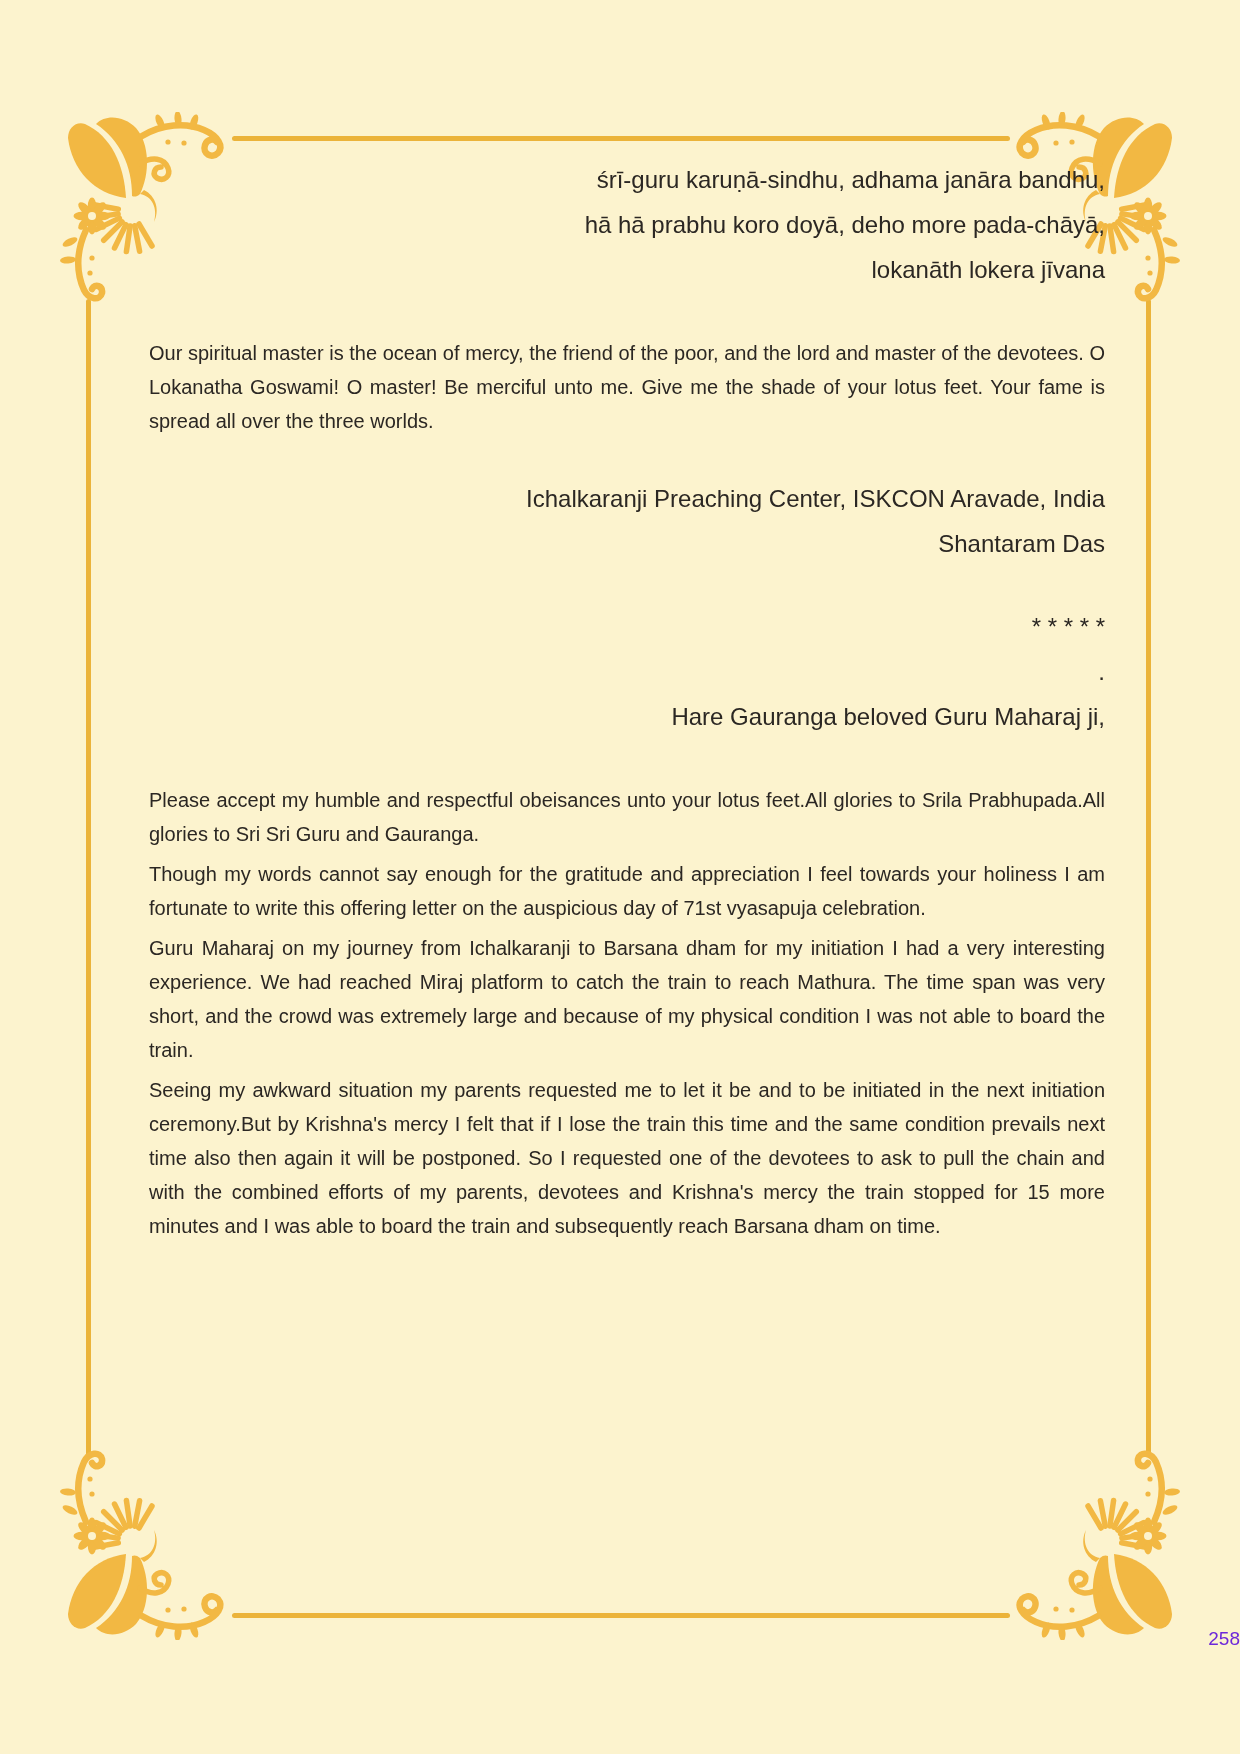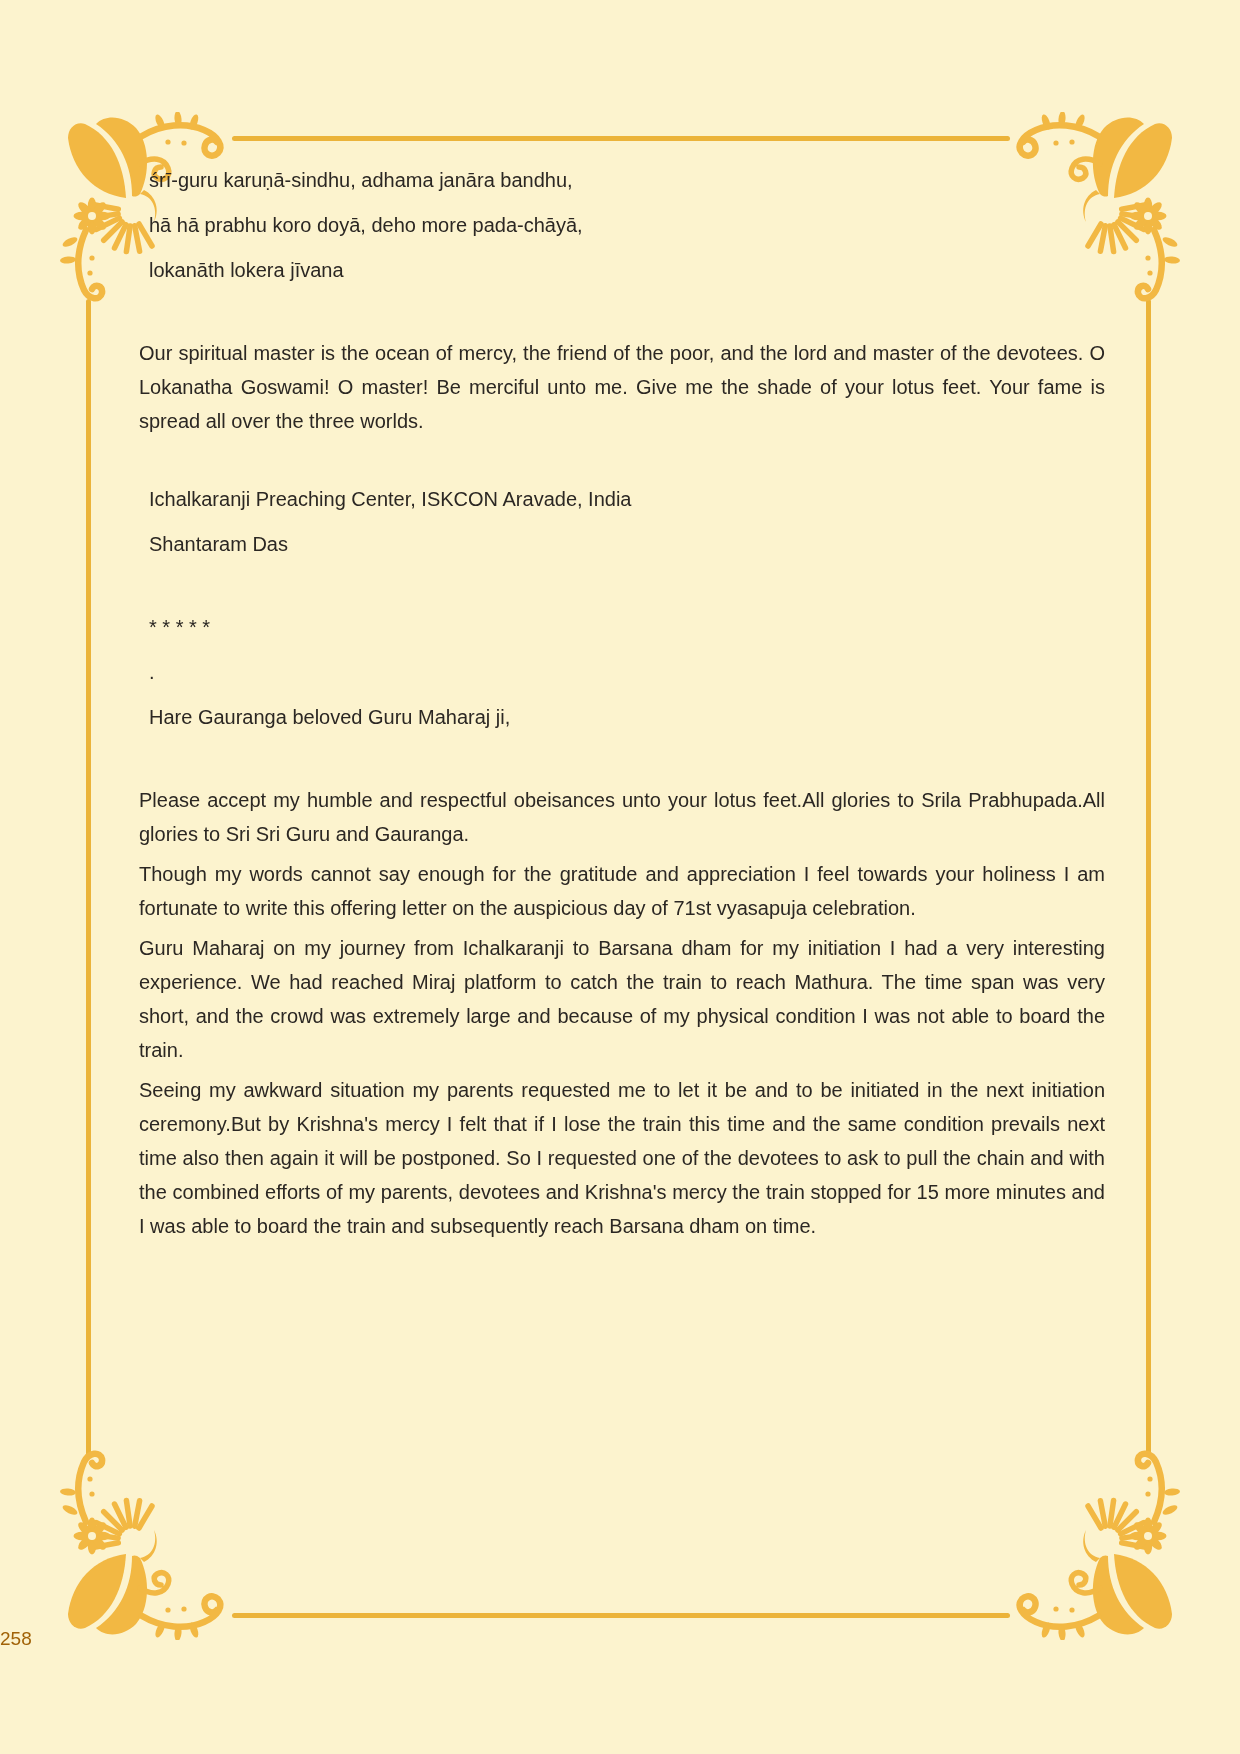--- a/index.html
+++ b/index.html
@@ -45,39 +45,40 @@
   .corner.br { left: 984px; top: 1400px; transform: scale(-1,-1); }
   
   .content {
     position: absolute;
     left: 135px;
     top: 163px;
     width: 970px;
   }
   .vline {
     margin: 0 0 11px 14px;
-    font-size: 20px;
+    font-size: 24px;
     line-height: 34px;
     white-space: pre-wrap;
+    text-align: right;
   }
   .para {
-    margin: 0 0 6px 4px;
+    margin: 0 0 6px 14px;
     font-size: 20px;
     line-height: 34px;
     text-align: justify;
   }
   .gap { height: 38px; }
   .pagenum {
     position: absolute;
     left: 0;
     top: 1628px;
     width: 100%;
-    text-align: left;
+    text-align: right;
     font-size: 19px;
-    color: #a16207;
+    color: #6d28d9;
   }
 </style>
 </head>
 <body>
 
 <div class="page">
 
   <div class="frame-line top"></div>
   <div class="frame-line bottom"></div>
   <div class="frame-line left"></div>

